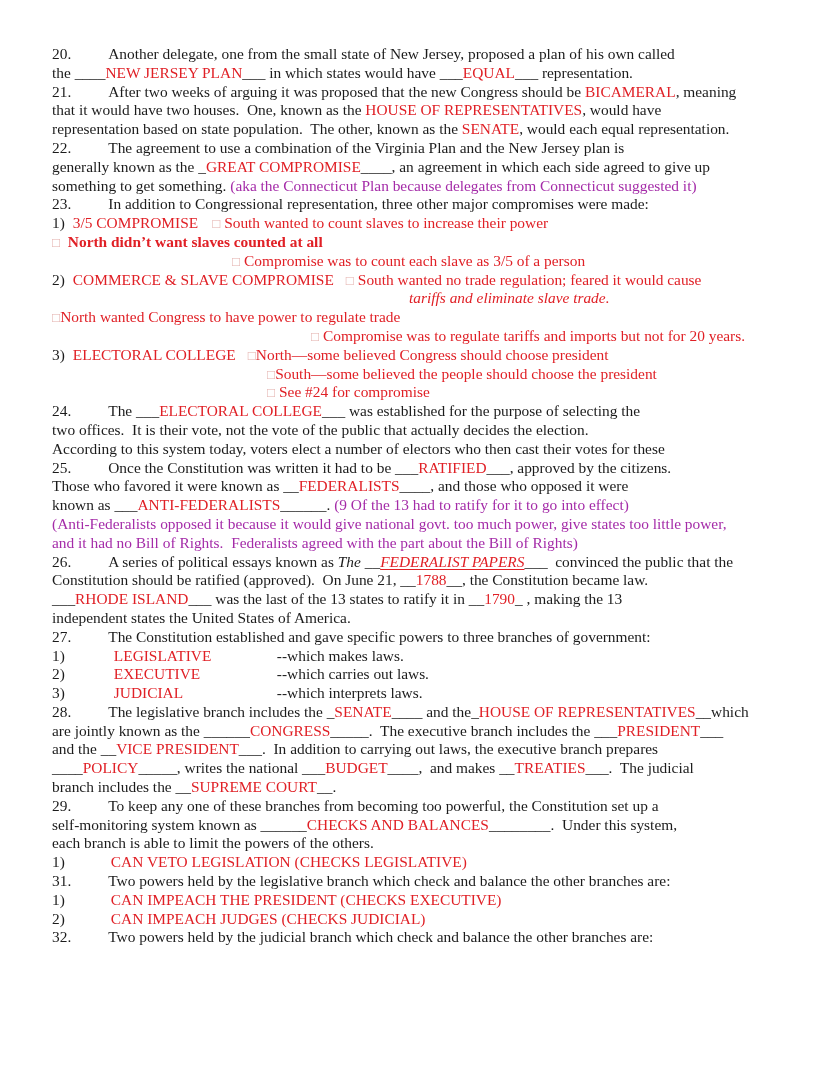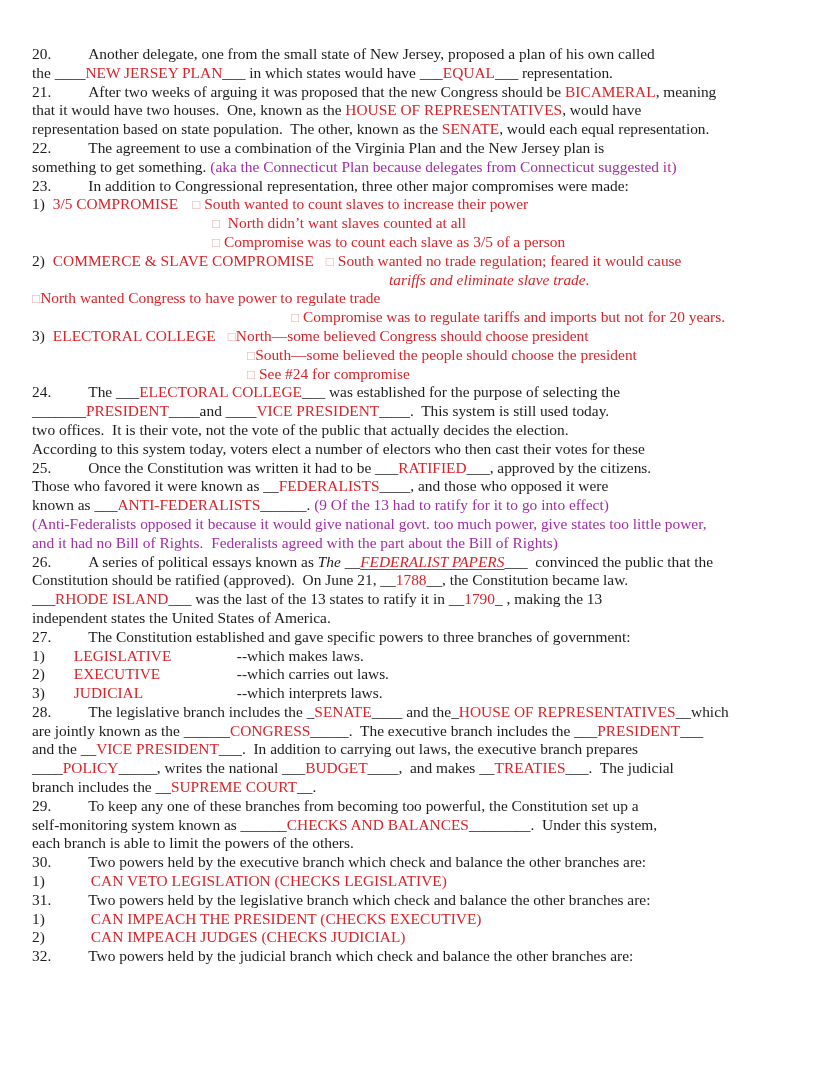--- a/index.html
+++ b/index.html
@@ -1,62 +1,62 @@
 <!DOCTYPE html>
 <html style="--ink: #1b1b1b; --red: #e02026; --purple: #a42ba8; --checkbox: #e4b0ac;"><head>
 <meta charset="utf-8">
 <style>
   html,body { margin:0; padding:0; background:#ffffff; }
   .page {
     position:relative;
     width:828px; height:1071px;
     box-sizing:border-box;
-    padding:45px 30px 0 32px;
+    padding:45px 30px 0 52px;
     background:#ffffff;
     font-family:"Liberation Serif", serif;
     font-size:15.4px;
     color:var(--ink,#1b1b1b);
     overflow:hidden;
   }
   .line { white-space:pre; line-height:18.8px; height:18.8px; }
   .s-k  { color:var(--ink,#1b1b1b); }
   .s-ki { color:var(--ink,#1b1b1b); font-style:italic; }
   .s-r  { color:var(--red,#e02026); }
   .s-ru { color:var(--red,#e02026); text-underline-offset:2px; }
   .s-rui{ color:var(--red,#e02026); text-decoration:underline; text-underline-offset:2px; font-style:italic; }
   .s-p  { color:var(--purple,#a42ba8); }
   .s-cb { color:var(--checkbox,#e4b0ac); font-size:13.5px; }
   .tab  { display:inline-block; }
-  .lbl  { display:inline-block; }
+  .lbl  { display:inline-block;margin-left:20px; }
 </style>
 </head>
 <body>
 
 <div class="page">
   <div id="doc">
       <div class="line"><span class="seg s-k">20.</span><span class="tab" style="width: 37px;"> </span><span class="seg s-k">Another delegate, one from the small state of New Jersey, proposed a plan of his own called</span></div>
       <div class="line"><span class="seg s-k">the ____</span><span class="seg s-ru">NEW JERSEY PLAN</span><span class="seg s-k">___ in which states would have ___</span><span class="seg s-ru">EQUAL</span><span class="seg s-k">___ representation.</span></div>
       <div class="line"><span class="seg s-k">21.</span><span class="tab" style="width: 37px;"> </span><span class="seg s-k">After two weeks of arguing it was proposed that the new Congress should be </span><span class="seg s-ru">BICAMERAL</span><span class="seg s-k">, meaning</span></div>
       <div class="line"><span class="seg s-k">that it would have two houses.  One, known as the </span><span class="seg s-ru">HOUSE OF REPRESENTATIVES</span><span class="seg s-k">, would have</span></div>
       <div class="line"><span class="seg s-k">representation based on state population.  The other, known as the </span><span class="seg s-ru">SENATE</span><span class="seg s-k">, would each equal representation.</span></div>
       <div class="line"><span class="seg s-k">22.</span><span class="tab" style="width: 37px;"> </span><span class="seg s-k">The agreement to use a combination of the Virginia Plan and the New Jersey plan is</span></div>
+      <div class="line"><span class="seg s-k">generally known as the _</span><span class="seg s-ru">GREAT COMPROMISE</span><span class="seg s-k">____, an agreement in which each side agreed to give up</span></div>
       <div class="line"><span class="seg s-k">something to get something. </span><span class="seg s-p">(aka the Connecticut Plan because delegates from Connecticut suggested it)</span></div>
       <div class="line"><span class="seg s-k">23.</span><span class="tab" style="width: 37px;"> </span><span class="seg s-k">In addition to Congressional representation, three other major compromises were made:</span></div>
       <div class="line"><span class="seg s-k">1)</span><span class="tab" style="width: 8px;"> </span><span class="seg s-r">3/5 COMPROMISE</span><span class="tab" style="width: 14px;"> </span><span class="seg s-cb">□</span><span class="seg s-r"> South wanted to count slaves to increase their power</span></div>
-      <div class="line" style="margin-left: 180px;"><span class="seg s-cb">□</span><span class="seg s-r">  North didn’t want slaves counted at all</span></div>
+      <div class="line" style=" font-weight: bold;"><span class="seg s-cb">□</span><span class="seg s-r">  North didn’t want slaves counted at all</span></div>
       <div class="line" style="margin-left: 180px;"><span class="seg s-cb">□</span><span class="seg s-r"> Compromise was to count each slave as 3/5 of a person</span></div>
       <div class="line"><span class="seg s-k">2)</span><span class="tab" style="width: 8px;"> </span><span class="seg s-r">COMMERCE &amp; SLAVE COMPROMISE</span><span class="tab" style="width: 12px;"> </span><span class="seg s-cb">□</span><span class="seg s-r"> South wanted no trade regulation; feared it would cause</span></div>
       <div class="line" style="margin-left: 357px; font-style: italic;"><span class="seg s-r">tariffs and eliminate slave trade.</span></div>
       <div class="line" style=""><span class="seg s-cb">□</span><span class="seg s-r">North wanted Congress to have power to regulate trade</span></div>
       <div class="line" style="margin-left: 259px;"><span class="seg s-cb">□</span><span class="seg s-r"> Compromise was to regulate tariffs and imports but not for 20 years.</span></div>
       <div class="line"><span class="seg s-k">3)</span><span class="tab" style="width: 8px;"> </span><span class="seg s-r">ELECTORAL COLLEGE</span><span class="tab" style="width: 12px;"> </span><span class="seg s-cb">□</span><span class="seg s-r">North—some believed Congress should choose president</span></div>
       <div class="line" style="margin-left: 215px;"><span class="seg s-cb">□</span><span class="seg s-r">South—some believed the people should choose the president</span></div>
       <div class="line" style="margin-left: 215px;"><span class="seg s-cb">□</span><span class="seg s-r"> See #24 for compromise</span></div>
       <div class="line"><span class="seg s-k">24.</span><span class="tab" style="width: 37px;"> </span><span class="seg s-k">The ___</span><span class="seg s-ru">ELECTORAL COLLEGE</span><span class="seg s-k">___ was established for the purpose of selecting the</span></div>
-      <div class="line"><span class="seg s-k">_______</span><span class="seg s-ru">PRESIDENT</span><span class="seg s-k">____and ____</span><span class="seg s-ru">VICE PRESIDENT</span><span class="seg s-k">____.  This system is still used today.</span></div>
       <div class="line"><span class="seg s-k">two offices.  It is their vote, not the vote of the public that actually decides the election.</span></div>
       <div class="line"><span class="seg s-k">According to this system today, voters elect a number of electors who then cast their votes for these</span></div>
       <div class="line"><span class="seg s-k">25.</span><span class="tab" style="width: 37px;"> </span><span class="seg s-k">Once the Constitution was written it had to be ___</span><span class="seg s-ru">RATIFIED</span><span class="seg s-k">___, approved by the citizens.</span></div>
       <div class="line"><span class="seg s-k">Those who favored it were known as __</span><span class="seg s-ru">FEDERALISTS</span><span class="seg s-k">____, and those who opposed it were</span></div>
       <div class="line"><span class="seg s-k">known as ___</span><span class="seg s-r">ANTI-FEDERALISTS</span><span class="seg s-k">______. </span><span class="seg s-p">(9 Of the 13 had to ratify for it to go into effect)</span></div>
       <div class="line"><span class="seg s-p">(Anti-Federalists opposed it because it would give national govt. too much power, give states too little power,</span></div>
       <div class="line"><span class="seg s-p">and it had no Bill of Rights.  Federalists agreed with the part about the Bill of Rights)</span></div>
       <div class="line"><span class="seg s-k">26.</span><span class="tab" style="width: 37px;"> </span><span class="seg s-k">A series of political essays known as </span><span class="seg s-ki">The </span><span class="seg s-k">__</span><span class="seg s-rui">FEDERALIST PAPERS</span><span class="seg s-k">___  convinced the public that the</span></div>
       <div class="line"><span class="seg s-k">Constitution should be ratified (approved).  On June 21, __</span><span class="seg s-ru">1788</span><span class="seg s-k">__, the Constitution became law.</span></div>
       <div class="line"><span class="seg s-k">___</span><span class="seg s-ru">RHODE ISLAND</span><span class="seg s-k">___ was the last of the 13 states to ratify it in __</span><span class="seg s-ru">1790</span><span class="seg s-k">_ , making the 13</span></div>
@@ -66,20 +66,19 @@
       <div class="line"><span class="seg s-k">2)</span><span class="tab" style="width: 29px;"> </span><span class="seg s-r lbl" style="width: 163px;">EXECUTIVE</span><span class="seg s-k">--which carries out laws.</span></div>
       <div class="line"><span class="seg s-k">3)</span><span class="tab" style="width: 29px;"> </span><span class="seg s-r lbl" style="width: 163px;">JUDICIAL</span><span class="seg s-k">--which interprets laws.</span></div>
       <div class="line"><span class="seg s-k">28.</span><span class="tab" style="width: 37px;"> </span><span class="seg s-k">The legislative branch includes the _</span><span class="seg s-ru">SENATE</span><span class="seg s-k">____ and the_</span><span class="seg s-ru">HOUSE OF REPRESENTATIVES</span><span class="seg s-k">__which</span></div>
       <div class="line"><span class="seg s-k">are jointly known as the ______</span><span class="seg s-ru">CONGRESS</span><span class="seg s-k">_____.  The executive branch includes the ___</span><span class="seg s-ru">PRESIDENT</span><span class="seg s-k">___</span></div>
       <div class="line"><span class="seg s-k">and the __</span><span class="seg s-ru">VICE PRESIDENT</span><span class="seg s-k">___.  In addition to carrying out laws, the executive branch prepares</span></div>
       <div class="line"><span class="seg s-k">____</span><span class="seg s-ru">POLICY</span><span class="seg s-k">_____, writes the national ___</span><span class="seg s-ru">BUDGET</span><span class="seg s-k">____,  and makes __</span><span class="seg s-ru">TREATIES</span><span class="seg s-k">___.  The judicial</span></div>
       <div class="line"><span class="seg s-k">branch includes the __</span><span class="seg s-ru">SUPREME COURT</span><span class="seg s-k">__.</span></div>
       <div class="line"><span class="seg s-k">29.</span><span class="tab" style="width: 37px;"> </span><span class="seg s-k">To keep any one of these branches from becoming too powerful, the Constitution set up a</span></div>
       <div class="line"><span class="seg s-k">self-monitoring system known as ______</span><span class="seg s-ru">CHECKS AND BALANCES</span><span class="seg s-k">________.  Under this system,</span></div>
       <div class="line"><span class="seg s-k">each branch is able to limit the powers of the others.</span></div>
-      <div class="line"><span class="seg s-k">30.</span><span class="tab" style="width: 37px;"> </span><span class="seg s-k">Two powers held by the executive branch which check and balance the other branches are:</span></div>
       <div class="line"><span class="seg s-k">1)</span><span class="tab" style="width: 46px;"> </span><span class="seg s-r">CAN VETO LEGISLATION (CHECKS LEGISLATIVE)</span></div>
       <div class="line"><span class="seg s-k">31.</span><span class="tab" style="width: 37px;"> </span><span class="seg s-k">Two powers held by the legislative branch which check and balance the other branches are:</span></div>
       <div class="line"><span class="seg s-k">1)</span><span class="tab" style="width: 46px;"> </span><span class="seg s-r">CAN IMPEACH THE PRESIDENT (CHECKS EXECUTIVE)</span></div>
       <div class="line"><span class="seg s-k">2)</span><span class="tab" style="width: 46px;"> </span><span class="seg s-r">CAN IMPEACH JUDGES (CHECKS JUDICIAL)</span></div>
       <div class="line"><span class="seg s-k">32.</span><span class="tab" style="width: 37px;"> </span><span class="seg s-k">Two powers held by the judicial branch which check and balance the other branches are:</span></div>
     </div>
 </div>
 
 </body></html>

